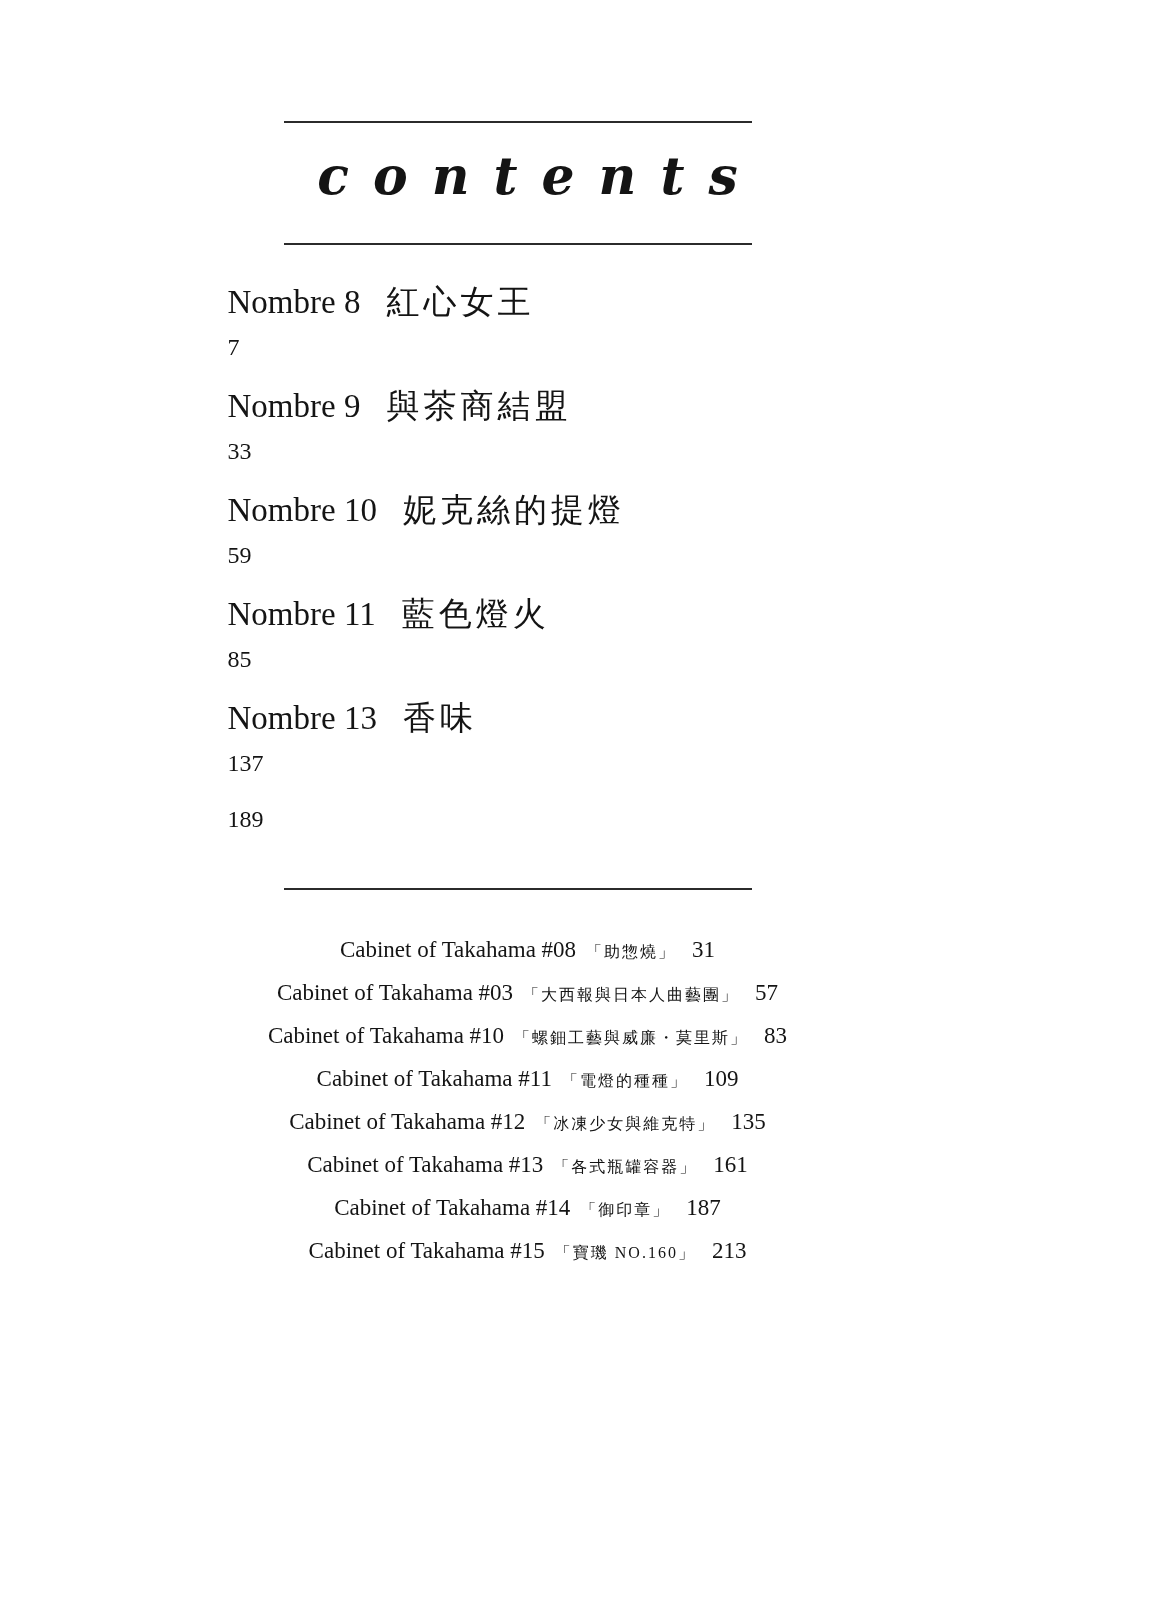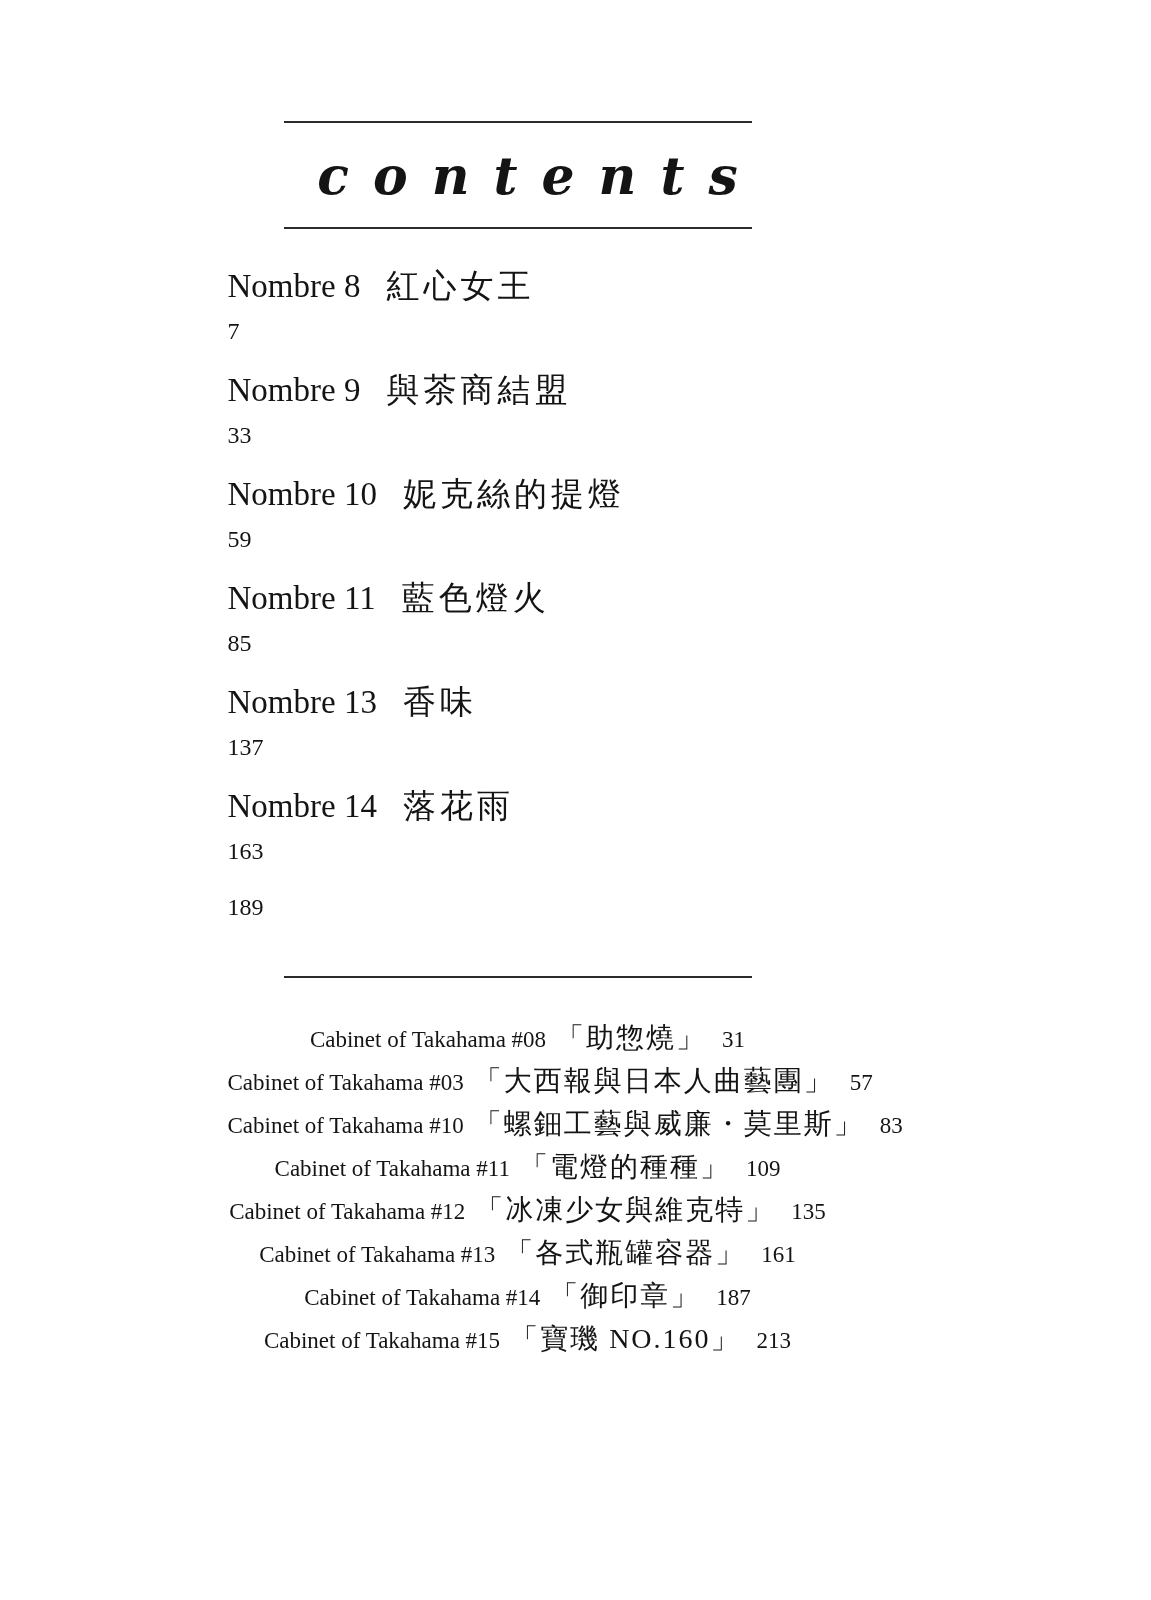--- a/index.html
+++ b/index.html
@@ -22,21 +22,21 @@
   }
   .rule {
     border: none;
     border-top: 2px solid #2b2b2b;
     width: 468px;
     margin: 0 auto;
     transform: translateX(-10px);
   }
   .rule-top { margin-top: 121px; }
   .title {
-    height: 104px;
+    height: 120px;
     line-height: 106px;
     text-align: center;
     font-family: "DejaVu Serif", serif;
     font-style: italic;
     font-weight: bold;
     font-size: 52px;
     letter-spacing: 24px;
     text-indent: 24px; 
     white-space: nowrap;
   }
@@ -56,21 +56,21 @@
   .extras { margin-top: 39px; }
   .extra-row {
     text-align: center;
     font-size: 23px;
     line-height: 41px;
     white-space: nowrap;
   }
   .ex-title {
     margin-left: 10px;
     margin-right: 16px;
-    font-size: 28px;
+    font-size: 16px;
     letter-spacing: 2px;
   }
 </style>
 </head>
 <body>
 
 <div class="page">
 
   <div class="header">
     <hr class="rule rule-top">
@@ -109,26 +109,20 @@
       </div>
 
 
       <div class="chapter">
         <div class="ch-line">
           <span class="ch-label">Nombre 13</span><span class="ch-title">香味</span>
         </div>
         <div class="ch-page">137</div>
       </div>
 
-      <div class="chapter">
-        <div class="ch-line">
-          <span class="ch-label">Nombre 14</span><span class="ch-title">落花雨</span>
-        </div>
-        <div class="ch-page">163</div>
-      </div>
 
       <div class="chapter">
         <div class="ch-page">189</div>
       </div>
     </div>
 
   <hr class="rule rule-sep">
 
   <div class="extras">
 

